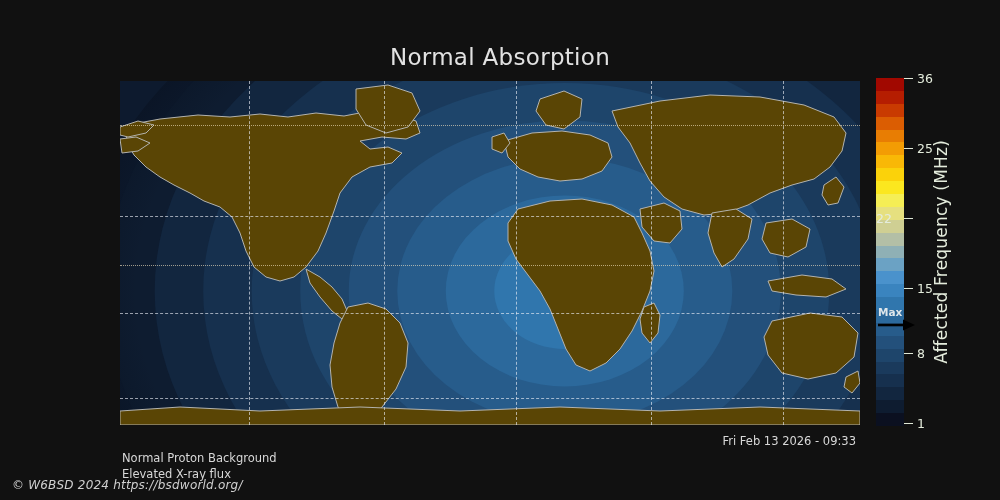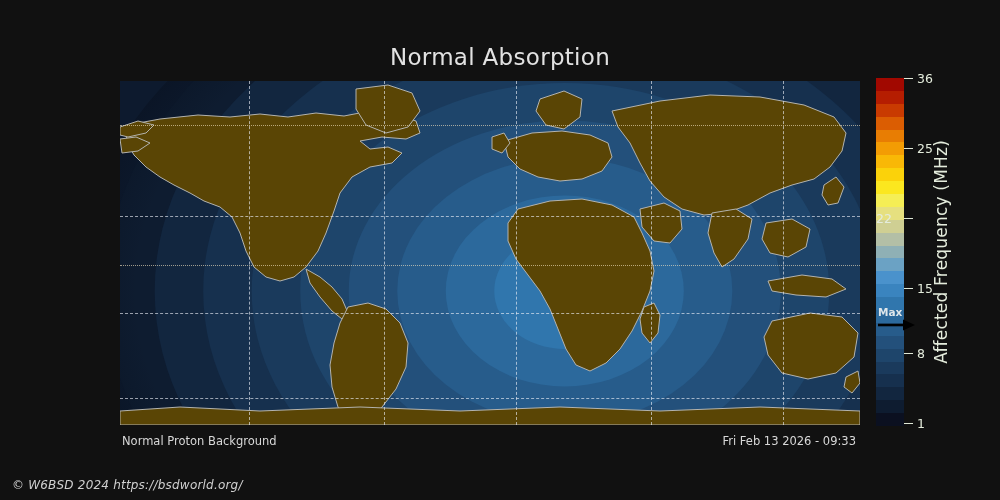--- a/index.html
+++ b/index.html
@@ -69,21 +69,21 @@
   }
   #max-marker .mx-label{
     position:absolute;left:1px;top:0;font-size:10.5px;color:#dfe6ea;
     font-family:"DejaVu Sans","Liberation Sans",sans-serif;
     font-weight:bold;
   }
   #max-marker svg{position:absolute;left:0;top:12px;}
 
   
   #status-left{
-    position:absolute;left:122px;top:434px;font-size:11.5px;
+    position:absolute;left:122px;top:451px;font-size:11.5px;
     color:#d8d8d8;line-height:15.5px;
   }
   #timestamp{
     position:absolute;right:144px;top:434px;font-size:11.5px;color:#d8d8d8;
   }
   #copyright{
     position:absolute;left:12px;top:478px;font-size:12px;
     font-style:italic;color:#d0d0d0;letter-spacing:.2px;
   }
 </style>
@@ -236,15 +236,16 @@
 <div id="max-marker">
   <div class="mx-label">Max</div>
   <svg width="40" height="14" viewBox="0 0 40 14">
     <path d="M1,7 L28,7" stroke="#000" stroke-width="2.6" fill="none"></path>
     <path d="M26,1.5 L38,7 L26,12.5 Z" fill="#000"></path>
   </svg>
 </div>
 
 <div id="status-left">
   <div>Normal Proton Background</div>
+  <div>Elevated X-ray flux</div>
 </div>
 <div id="timestamp">Fri Feb 13 2026 - 09:33</div>
 <div id="copyright">© W6BSD 2024 https://bsdworld.org/</div>
 
 </body></html>

